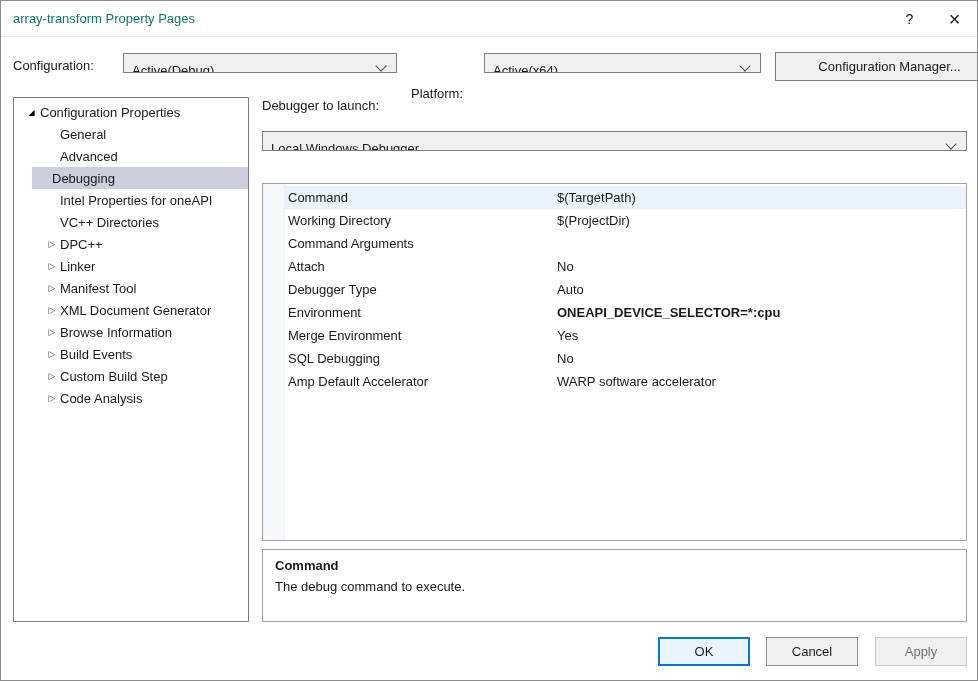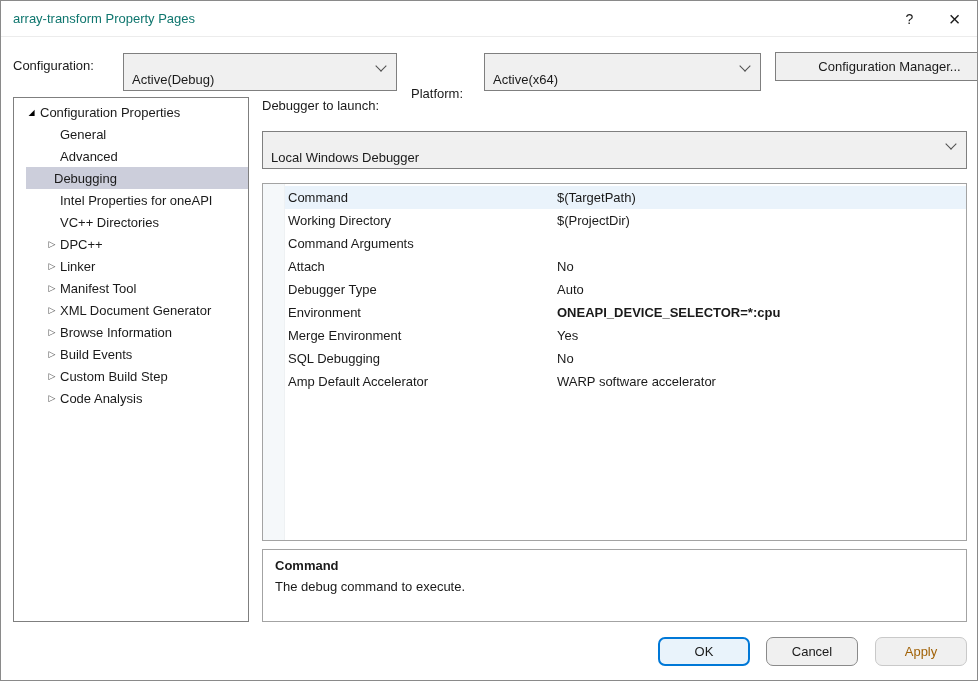--- a/index.html
+++ b/index.html
@@ -26,21 +26,21 @@
   .tb-btn { width: 45px; height: 100%; display: flex; align-items: center; justify-content: center; }
   .tb-btn.help span { font-size: 14px; }
   .tb-btn.close span { font-size: 20px; line-height: 1; }
 
   
   .bar-label { position: absolute; height: 28px; line-height: 28px; }
   .lbl-configuration { left: 12px; top: 51px; }
   .lbl-platform { left: 410px; top: 51px; margin-top: 28px; }
 
   .dropdown {
-    position: absolute; height: 38px;
+    position: absolute; height: 20px;
     background: #f0f0f0; border: 1px solid #7f7f7f;
     display: flex; align-items: center; padding: 15px 26px 0 8px;
     white-space: nowrap; overflow: hidden;
   }
   .dd-configuration { left: 122px; top: 52px; width: 274px; }
   .dd-platform { left: 483px; top: 52px; width: 277px; }
   .dd-debugger { left: 261px; top: 130px; width: 705px; }
   .chev {
     position: absolute; right: 11px; top: 8px; width: 8px; height: 8px;
     border-right: 1px solid #4f4f4f; border-bottom: 1px solid #4f4f4f;
@@ -57,21 +57,21 @@
     position: absolute; left: 12px; top: 96px; width: 236px; height: 525px;
     border: 1px solid #7f7f7f; background: #fff; padding-top: 3px;
   }
   .tree-row { height: 22px; display: flex; align-items: center; white-space: nowrap; }
   .twisty { display: inline-block; text-align: center; }
   .tree-row.root { padding-left: 9px; }
   .tree-row.root .twisty { width: 17px; font-size: 8px; color: #000; }
   .tree-row.child { padding-left: 46px; }
   .tree-row.child.expandable { padding-left: 30px; }
   .tree-row.child.expandable .twisty { width: 16px; font-size: 9px; color: #4a4a4a; }
-  .tree-row.selected { margin-left: 12px; padding-left: 28px; background: #cccedb; }
+  .tree-row.selected { margin-left: 18px; padding-left: 20px; background: #cccedb; }
 
   
   .lbl-debugger { position: absolute; left: 261px; top: 97px; }
 
   .prop-grid {
     position: absolute; left: 261px; top: 182px; width: 705px; height: 358px;
     border: 1px solid #a3a3a3; background: #fff; padding-top: 2px;
   }
   .gutter-strip {
     position: absolute; left: 0; top: 0; bottom: 0; width: 22px;
@@ -85,25 +85,25 @@
 
   .desc {
     position: absolute; left: 261px; top: 548px; width: 705px; height: 73px;
     border: 1px solid #a3a3a3; padding: 8px 12px; background: #fff;
   }
   .desc-title { font-weight: bold; margin-bottom: 6px; }
 
   
   .foot-btn {
     position: absolute; width: 92px; height: 29px; top: 636px;
-    display: flex; align-items: center; justify-content: center; font-size: 13px; border-radius: 7px;
+    display: flex; align-items: center; justify-content: center; font-size: 13px;
   }
   .btn-ok { left: 657px; background: #e9f3fb; border: 2px solid #0078d7; }
   .btn-cancel { left: 765px; background: #f0f0f0; border: 1px solid #8a8a8a; }
-  .btn-apply { left: 874px; background: #f0f0f0; border: 1px solid #c9c9c9; color: #a16207; }
+  .btn-apply { left: 874px; background: #f0f0f0; border: 1px solid #c9c9c9; color: #737373; }
 </style>
 </head>
 <body>
 
 <div class="titlebar">
   <span class="window-title">array-transform Property Pages</span>
   <div class="tb-btns">
     <div class="tb-btn help">
       <span>?</span>
     </div>

